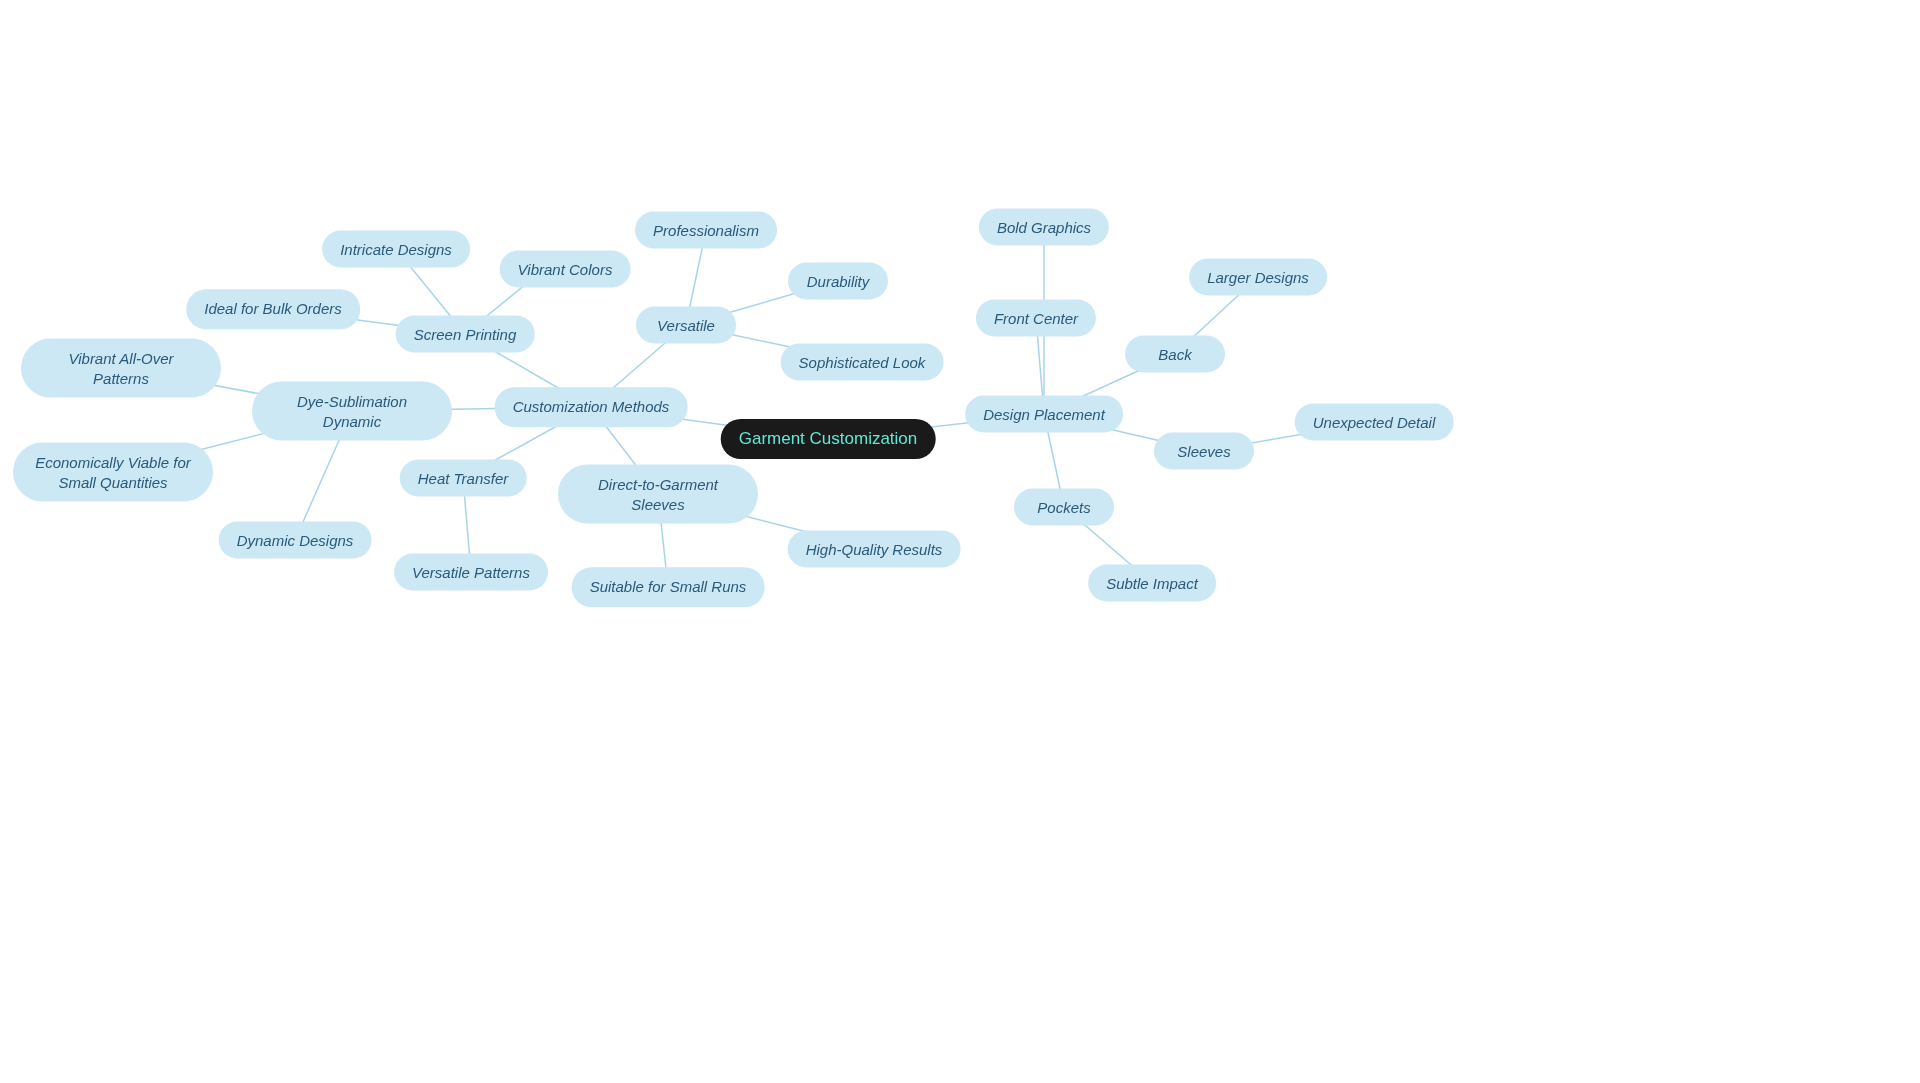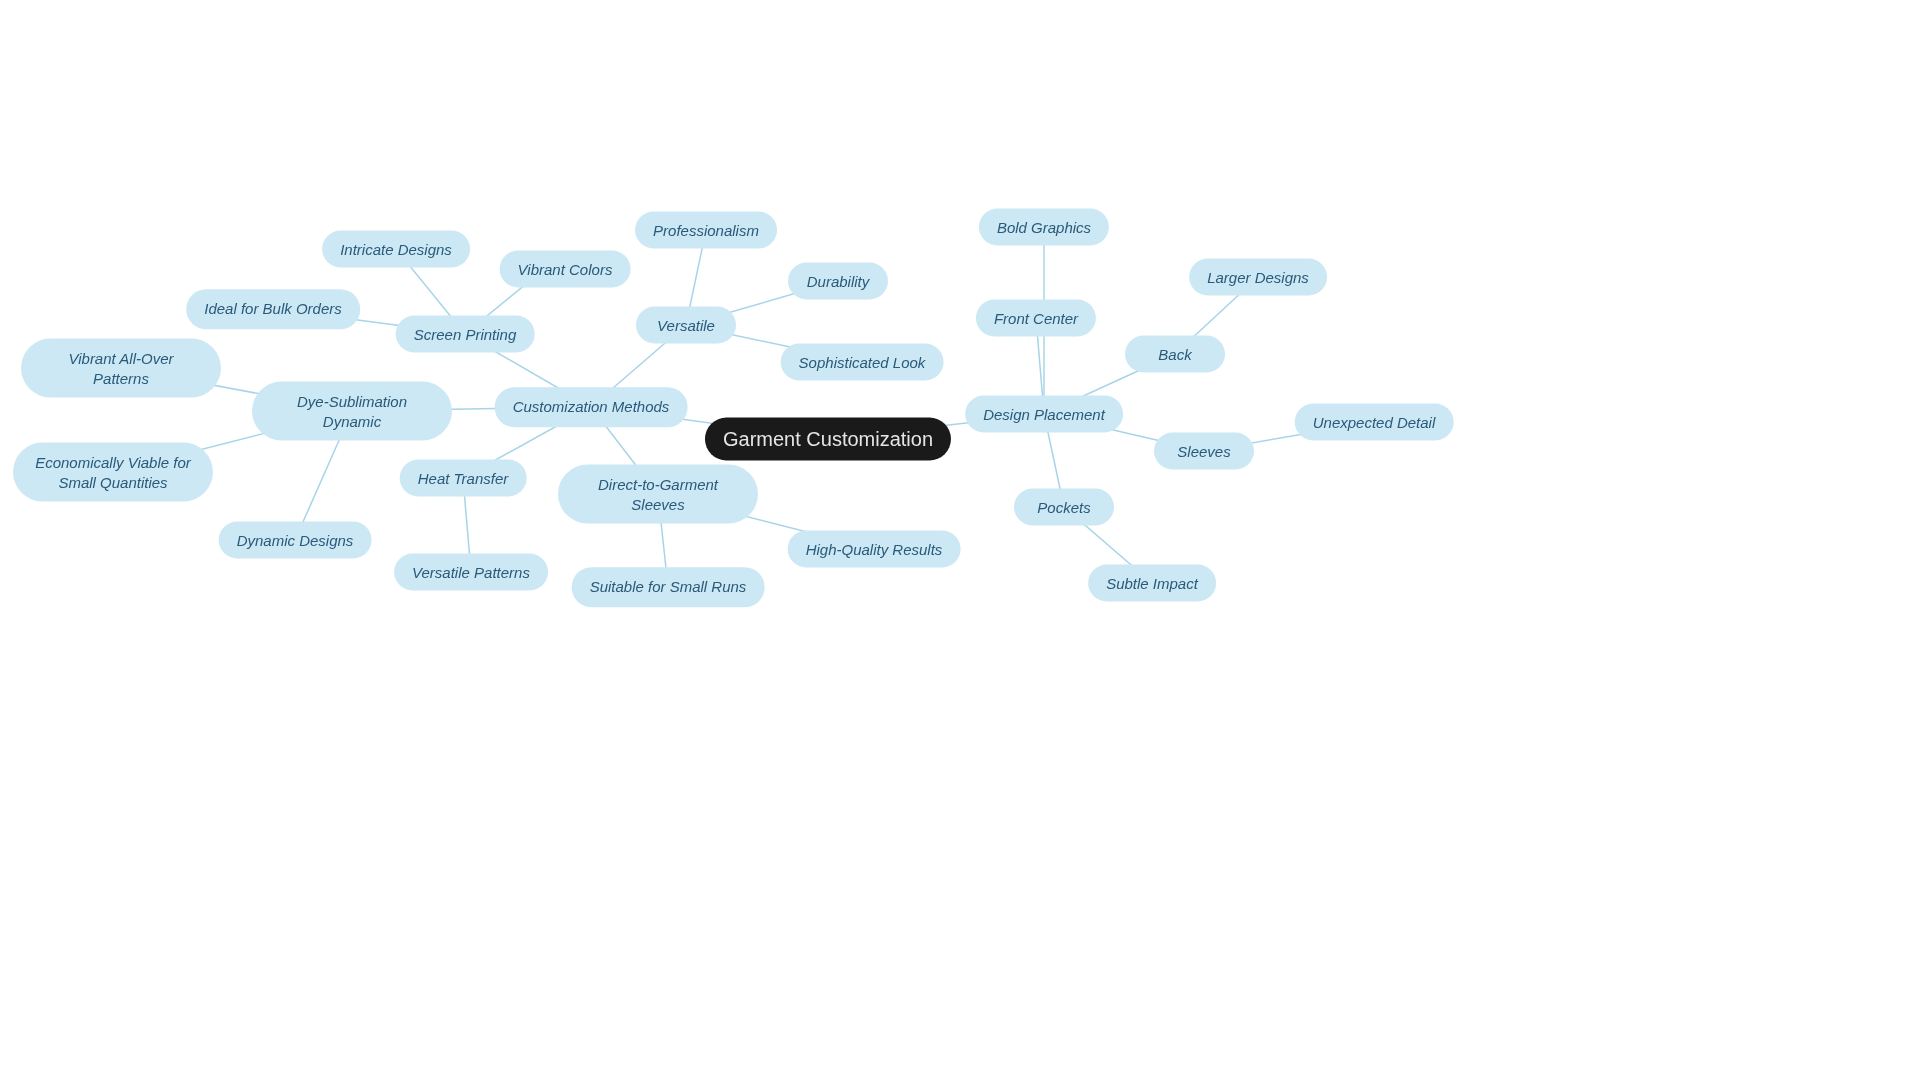--- a/index.html
+++ b/index.html
@@ -38,23 +38,23 @@
       transform: translate(-50%, -50%);
     }
     .node-light {
       background: #cce8f4;
       color: #2a5a7a;
       border: none;
       font-style: italic;
     }
     .node-dark {
       background: #1a1a1a;
-      color: #e5e5e5;
+      color: #5eead4;
       font-weight: 500;
-      font-size: 20px;
+      font-size: 17px;
     }
     svg line {
       stroke: #a8d4e8;
       stroke-width: 1.5;
     }
   </style>
 </head>
 <body>
 
 <div id="mindmap-container">

